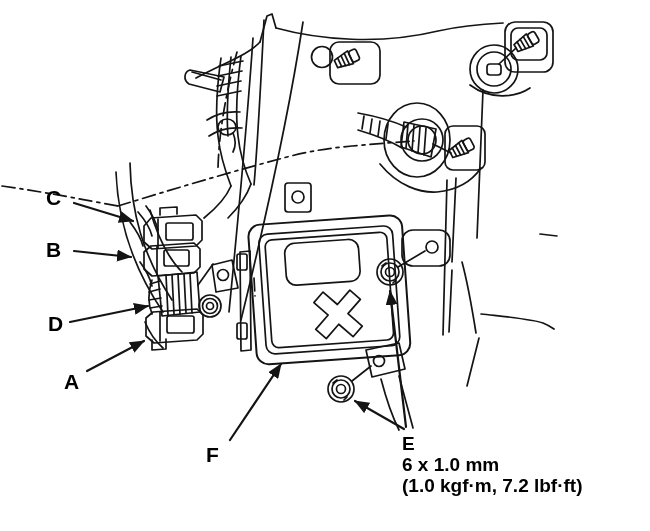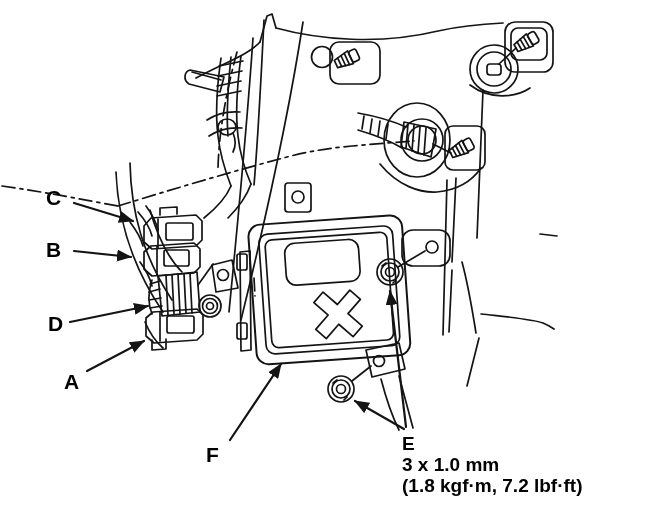--- a/index.html
+++ b/index.html
@@ -236,17 +236,17 @@
   </svg>
 
   <div class="callout" style="left:46px;top:187px;">C</div>
   <div class="callout" style="left:46px;top:239px;">B</div>
   <div class="callout" style="left:48px;top:313px;">D</div>
   <div class="callout" style="left:64px;top:371px;">A</div>
   <div class="callout" style="left:206px;top:444px;">F</div>
 
   <div class="spec" style="left:402px;top:433px;">
     <div>E</div>
-    <div>3 x 1.0 mm</div>
-    <div>(1.8 kgf·m, 7.2 lbf·ft)</div>
+    <div>6 x 1.0 mm</div>
+    <div>(1.0 kgf·m, 7.2 lbf·ft)</div>
   </div>
 
 </div>
 
 </body></html>

